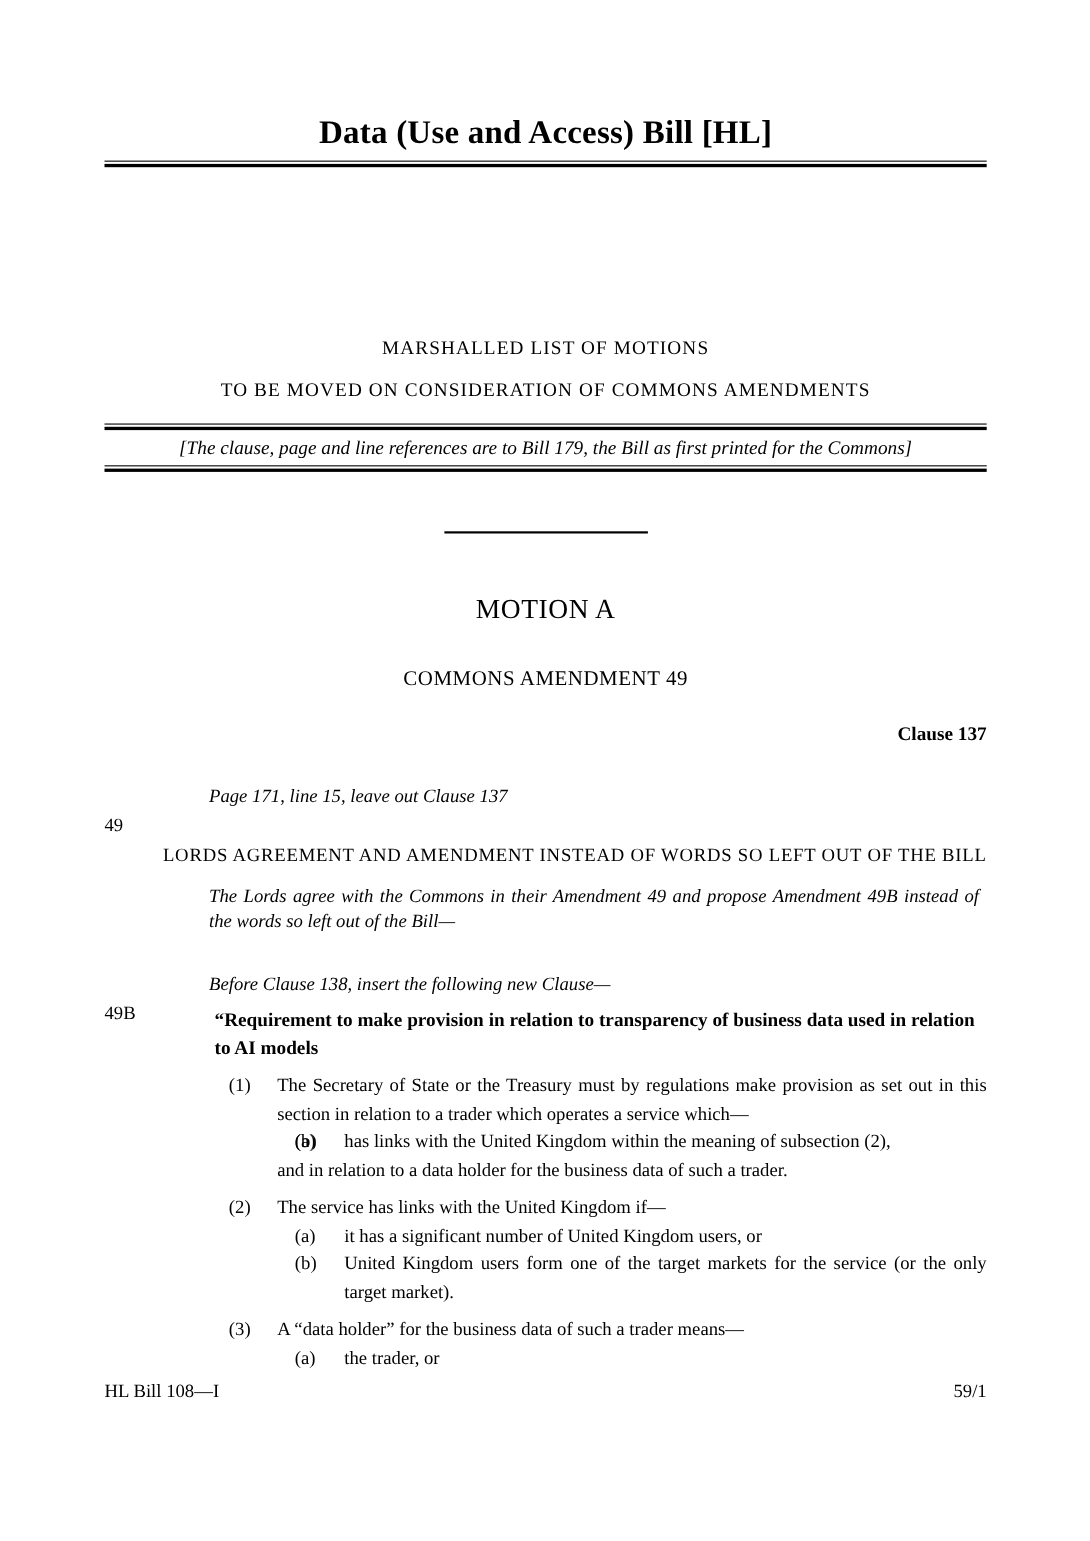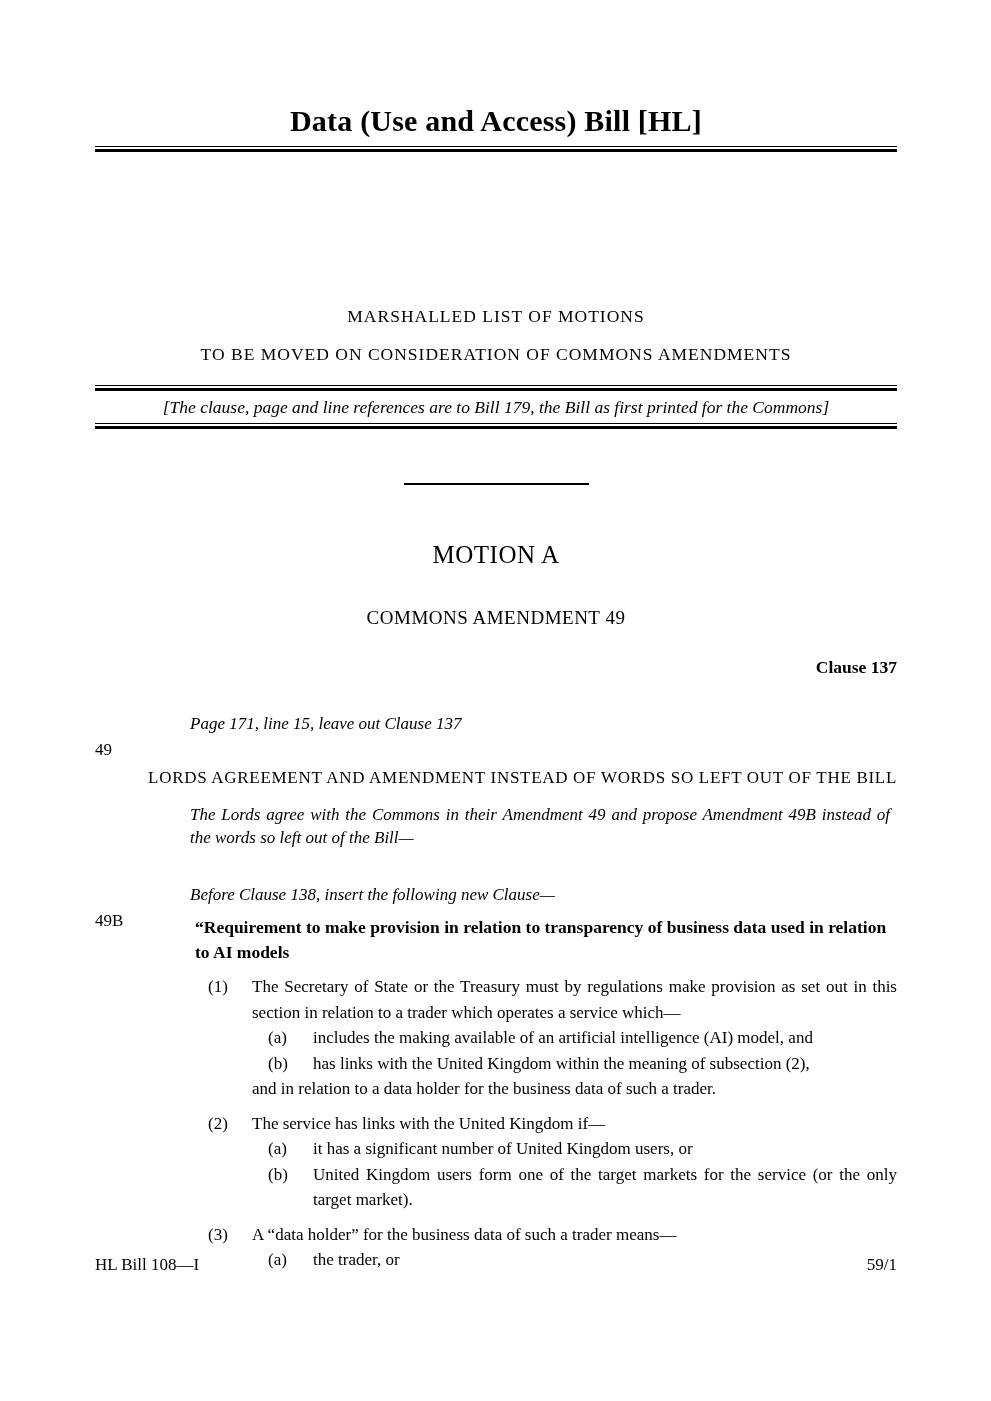--- a/index.html
+++ b/index.html
@@ -218,21 +218,20 @@
 
     <div class="new-clause-title">“Requirement to make provision in relation to transparency of business data used in relation to AI models</div>
 
     <div class="subsection">
       <div class="lead">
         <span class="marker">(1)</span>
         <span>The Secretary of State or the Treasury must by regulations make provision as set out in this section in relation to a trader which operates a service which—</span>
       </div>
       <div class="subitem">
         <span class="marker">(a)</span>
-        <span>includes the making available of an artificial intelligence (AI) model, and</span>
       </div>
       <div class="subitem">
         <span class="marker">(b)</span>
         <span>has links with the United Kingdom within the meaning of subsection (2),</span>
       </div>
       <div class="tail">and in relation to a data holder for the business data of such a trader.</div>
     </div>
 
     <div class="subsection">
       <div class="lead">

